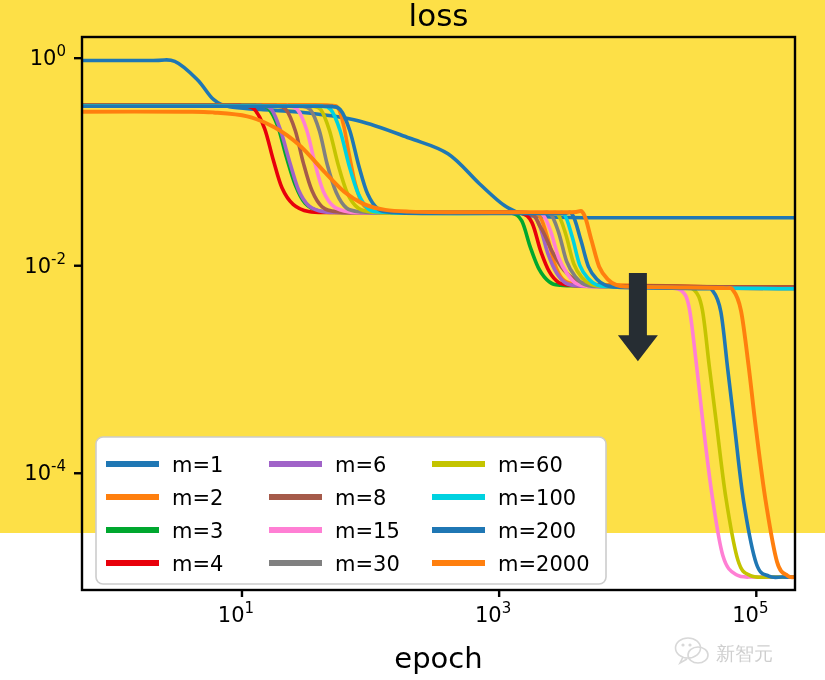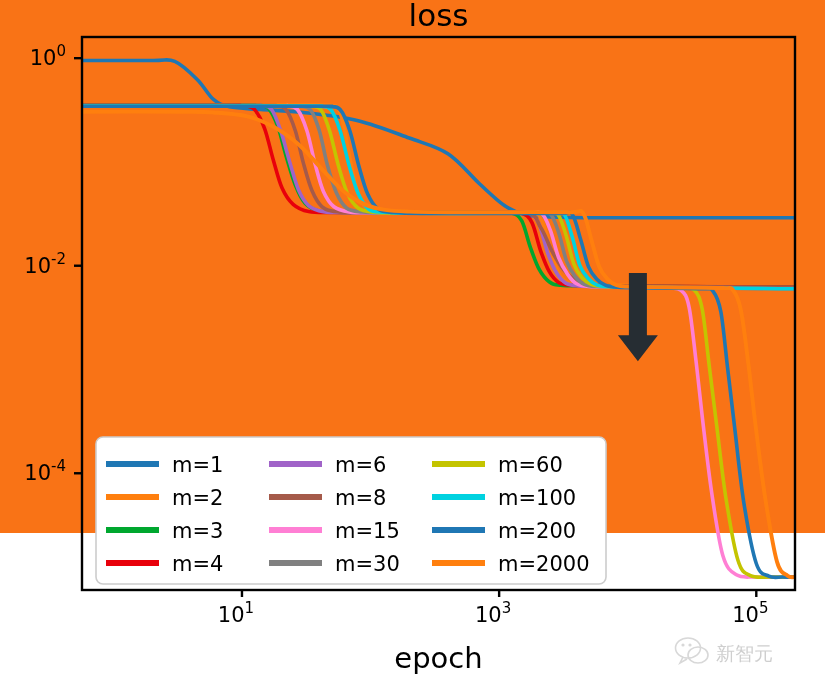--- a/index.html
+++ b/index.html
@@ -9,21 +9,21 @@
     overflow: hidden;
   }
   body {
     font-family: "DejaVu Sans", "Liberation Sans", sans-serif;
     color: #000000;
   }
   #figure {
     position: relative;
     width: 825px;
     height: 533px;
-    background: #f97316;
+    background: #fde047;
   }
   #chart-svg {
     position: absolute;
     left: 0; top: 0;
     width: 825px;
     height: 680px;
   }
   .tick-label, .axis-title, .fig-title, .legend-label {
     font-family: "DejaVu Sans", "Liberation Sans", sans-serif;
     fill: #000000;

